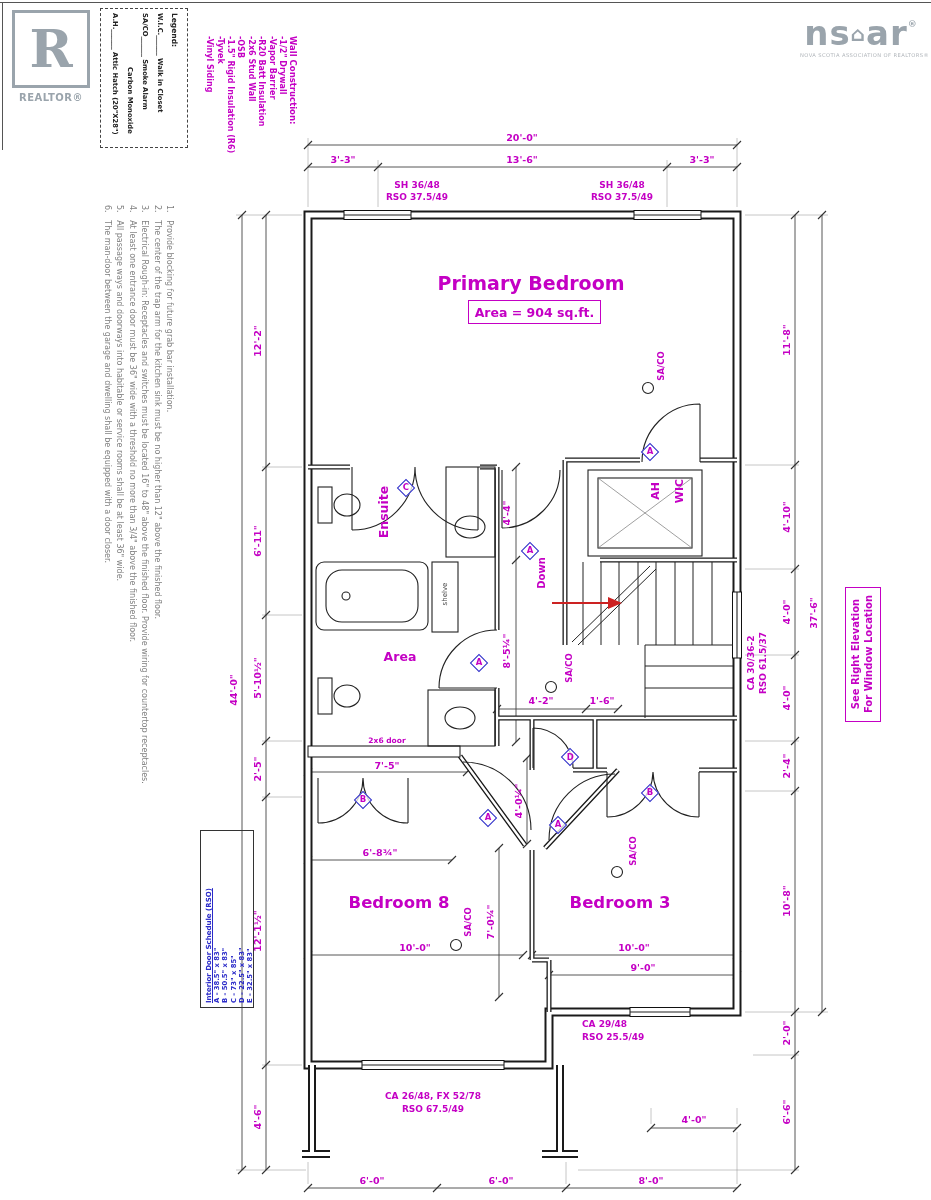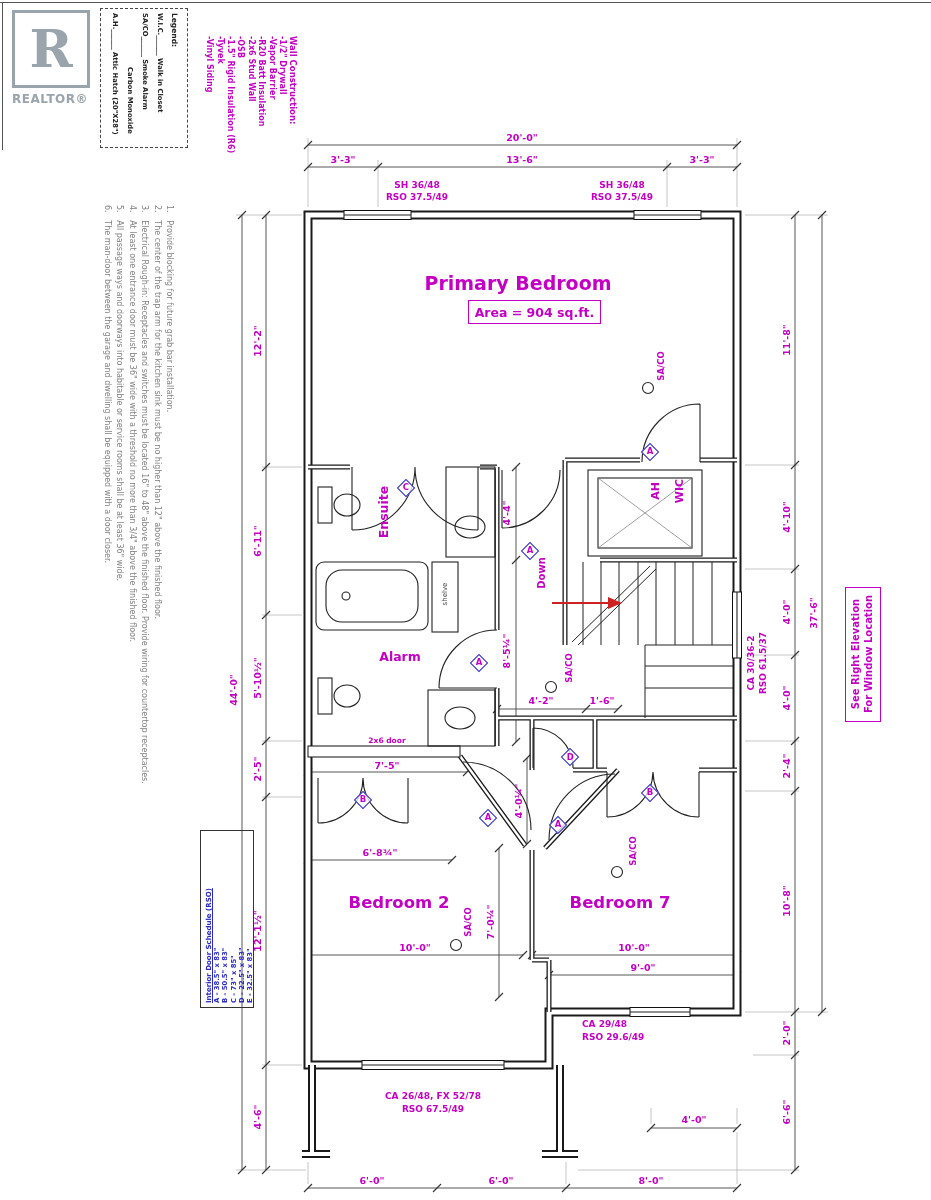--- a/index.html
+++ b/index.html
@@ -64,21 +64,21 @@
   .sched-title{font-size:7px;line-height:8.2px;font-weight:700;color:var(--blue);
                text-decoration:underline;white-space:pre}
   .sched-line{font-size:6.8px;line-height:8.2px;font-weight:700;color:var(--blue);white-space:pre}
   .elevbox{position:absolute;left:845px;top:587px;width:36px;height:135px;border:1.2px solid var(--accent)}
   .elev{font-size:10px;font-weight:700;color:var(--accent)}
 
   
   .rlogo-box{position:absolute;left:12px;top:10px;width:78px;height:78px;border:3px solid var(--logo);
              display:flex;align-items:center;justify-content:center}
   .rlogo-r{font-family:"DejaVu Serif",serif;font-size:52px;font-weight:700;color:var(--logo);line-height:1}
-  .rlogo-cap{position:absolute;left:12px;top:92px;width:78px;text-align:left;font-size:12px;
+  .rlogo-cap{position:absolute;left:12px;top:92px;width:78px;text-align:center;font-size:10px;
              letter-spacing:.5px;font-weight:700;color:var(--logo)}
   .nsar{position:absolute;left:800px;top:16px;width:122px;text-align:center;color:var(--logo)}
   .nsar .nm{font-size:34px;font-weight:700;letter-spacing:1px;line-height:1}
   .nsar .house{font-size:20px;vertical-align:4px}
   .nsar .reg{font-size:9px;vertical-align:18px}
   .nsar .cap{font-size:5.2px;letter-spacing:.4px;color:#b0b5ba;margin-top:2px;white-space:nowrap}
 
   .frame-top{position:absolute;left:0;top:2px;width:931px;height:1px;background:#555}
   .frame-left{position:absolute;left:2px;top:2px;width:1px;height:148px;background:#555}
 </style>
@@ -88,20 +88,24 @@
 <div class="sheet">
 
   <div class="frame-top"></div>
   <div class="frame-left"></div>
 
   <div class="rlogo-box">
     <span class="rlogo-r">R</span>
   </div>
   <div class="rlogo-cap">REALTOR®</div>
 
+  <div class="nsar">
+    <div class="nm"><span>ns</span><span class="house">⌂</span><span>ar</span><span class="reg">®</span></div>
+    <div class="cap">NOVA SCOTIA ASSOCIATION OF REALTORS®</div>
+  </div>
 
   <div class="legendbox"></div>
   <div class="rotcw" style="left:182px;top:13px;width:130px">
     <div class="lg-title">Legend:</div>
     <div class="lg-line">W.I.C.______ Walk in Closet</div>
     <div class="lg-line">SA/CO______ Smoke Alarm</div>
     <div class="lg-line lg-cont">Carbon Monoxide</div>
     <div class="lg-line">A.H.______ Attic Hatch (20"X28")</div>
   </div>
 
@@ -278,31 +282,31 @@
   <span class="t hc" style="left:634px;top:948px">10'-0"</span>
   <span class="t hc" style="left:643px;top:968px">9'-0"</span>
 
   <span class="t hc winlbl" style="left:417px;top:185px">SH 36/48</span>
   <span class="t hc winlbl" style="left:417px;top:197px">RSO 37.5/49</span>
   <span class="t hc winlbl" style="left:622px;top:185px">SH 36/48</span>
   <span class="t hc winlbl" style="left:622px;top:197px">RSO 37.5/49</span>
   <span class="t vt winlbl" style="left:751px;top:663px">CA 30/36-2</span>
   <span class="t vt winlbl" style="left:763px;top:663px">RSO 61.5/37</span>
   <span class="t hl winlbl" style="left:582px;top:1024px">CA 29/48</span>
-  <span class="t hl winlbl" style="left:582px;top:1037px">RSO 29.6/49</span>
+  <span class="t hl winlbl" style="left:582px;top:1037px">RSO 25.5/49</span>
   <span class="t hc winlbl" style="left:433px;top:1096px">CA 26/48, FX 52/78</span>
   <span class="t hc winlbl" style="left:433px;top:1109px">RSO 67.5/49</span>
 
-  <span class="t hc room-lg" style="left:518px;top:283px">Primary Bedroom</span>
+  <span class="t hc room-lg" style="left:531px;top:283px">Primary Bedroom</span>
   <div class="areabox">
     <span>Area = 904 sq.ft.</span>
   </div>
-  <span class="t hc room-md" style="left:399px;top:903px">Bedroom 2</span>
-  <span class="t hc room-md" style="left:620px;top:903px">Bedroom 7</span>
-  <span class="t hc room-sm" style="left:400px;top:657px">Alarm</span>
+  <span class="t hc room-md" style="left:399px;top:903px">Bedroom 8</span>
+  <span class="t hc room-md" style="left:620px;top:903px">Bedroom 3</span>
+  <span class="t hc room-sm" style="left:400px;top:657px">Area</span>
   <span class="t vt room-sm" style="left:384px;top:512px">Ensuite</span>
   <span class="t vt room-xs" style="left:679px;top:491px">WIC</span>
   <span class="t vt room-xs" style="left:655px;top:491px">AH</span>
   <span class="t vt down" style="left:542px;top:573px">Down</span>
   <span class="t vt shelve" style="left:445px;top:594px">shelve</span>
 
   <span class="t vt saco" style="left:661px;top:366px">SA/CO</span>
   <span class="t vt saco" style="left:569px;top:668px">SA/CO</span>
   <span class="t vt saco" style="left:468px;top:922px">SA/CO</span>
   <span class="t vt saco" style="left:633px;top:851px">SA/CO</span>

